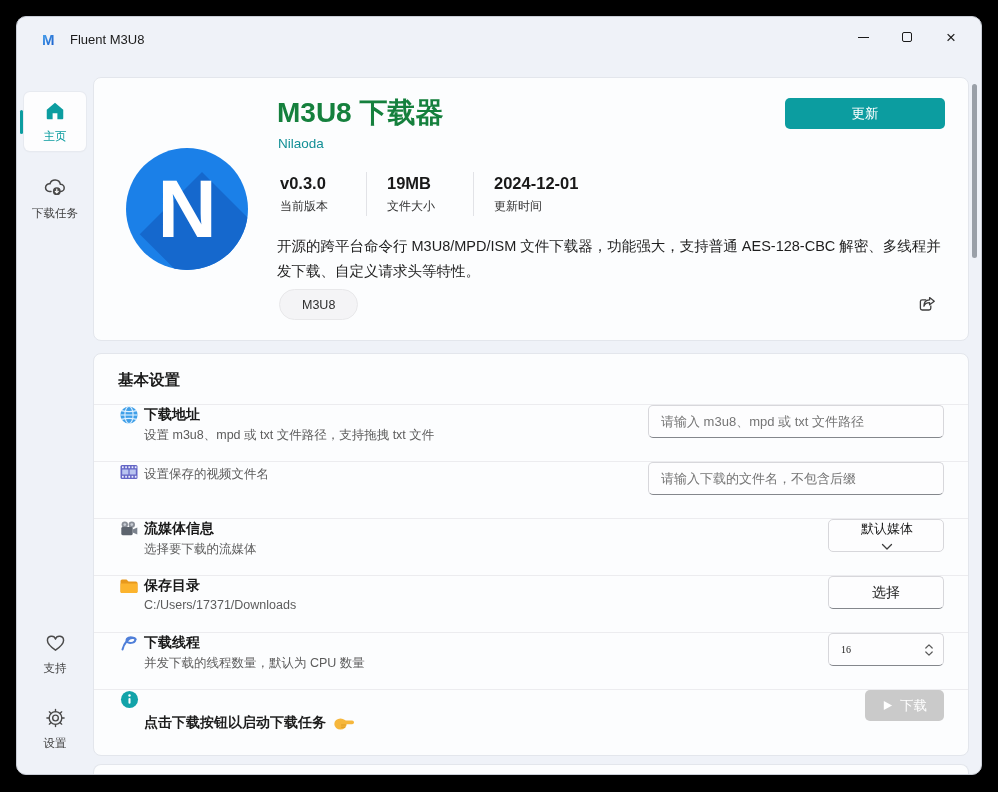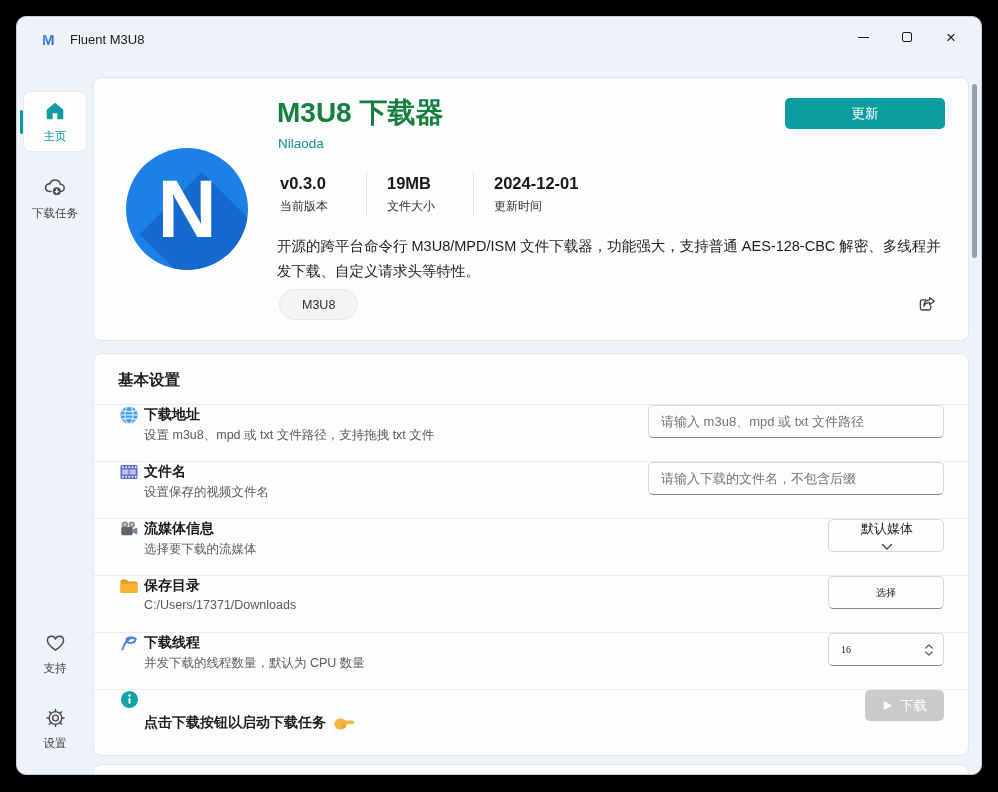--- a/index.html
+++ b/index.html
@@ -58,21 +58,21 @@
   .row { display:flex; gap:4px; padding:0 24px; height:57px; border-top:1px solid #ececef; }
   .row-icon { width:22px; flex:none; display:flex; justify-content:center; }
   .row-text { flex:1; min-width:0; }
   .row-title { font-size:14px; font-weight:700; color:#191919; line-height:18px; }
   .row-sub { font-size:12.5px; color:#5c5c5c; margin-top:4px; }
   .ctl-input { width:296px; height:33px; border:1px solid #d7d7db; border-bottom-color:#84878c; border-radius:5px;
                padding:0 12px; font-size:13px; font-family:inherit; color:#1a1a1a; background:#fdfdfe; }
   .ctl-input::placeholder { color:#757575; }
   .ctl-sm { width:116px; height:33px; border:1px solid #d7d7db; border-radius:5px; background:#fdfdfe; }
   .ctl-select { display:flex; align-items:center; justify-content:space-between; padding:0 11px 0 13px; font-size:13px; color:#1a1a1a; cursor:pointer;flex-direction:column; }
-  .ctl-btn { display:flex; align-items:center; justify-content:center; font-size:10px; color:#1a1a1a;
+  .ctl-btn { display:flex; align-items:center; justify-content:center; font-size:14px; color:#1a1a1a;
              border-bottom-color:#84878c; font-family:inherit; cursor:pointer;margin-left:6px; }
   .ctl-number { display:flex; align-items:center; justify-content:space-between; padding:0 8px 0 0; border-bottom-color:#84878c; }
   .ctl-number input { width:70px; height:29px; border:none; background:transparent; padding:0 0 0 12px;
                       font-size:10px; font-family:Liberation Serif, serif; color:#1a1a1a; outline:none; }
   .row-footer { height:66px; }
   .footer-msg { font-size:14px; font-weight:700; color:#1d1d1d; display:flex; align-items:center; gap:7px; }
   .dl-btn { margin-left:auto; width:79px; height:31px; background:#cacaca; border:none; border-radius:5px;
             display:flex; align-items:center; justify-content:center; gap:7px; color:#fff; font-size:13.5px; font-family:inherit; }
   .next-card-strip { margin-top:8px; height:30px; background:#fcfdfe; border:1px solid #e3e6ec; border-bottom:none; border-radius:8px 8px 0 0; }
 
@@ -228,21 +228,20 @@
                   <rect x="6.2" y="13.8" width="1.7" height="1.9"></rect>
                   <rect x="9.4" y="13.8" width="1.7" height="1.9"></rect>
                   <rect x="12.6" y="13.8" width="1.7" height="1.9"></rect>
                   <rect x="15.8" y="13.8" width="1.7" height="1.9"></rect>
               </g>
               <rect x="3.2" y="7.5" width="6.2" height="5" fill="#b9c4f0"></rect>
               <rect x="10.6" y="7.5" width="6.2" height="5" fill="#b9c4f0"></rect>
             </svg>
           </span>
           <div class="row-text">
-            <div class="row-title">文件名</div>
             <div class="row-sub">设置保存的视频文件名</div>
           </div>
           <input class="ctl-input" type="text" placeholder="请输入下载的文件名，不包含后缀" style="">
         </div>
 
         <div class="row">
           <span class="row-icon">
             <svg width="20" height="20" viewBox="0 0 20 20">
               <circle cx="5.8" cy="5.6" r="3.2" fill="#8a8f98"></circle>
                 <circle cx="12.8" cy="5.6" r="3.2" fill="#8a8f98"></circle>

